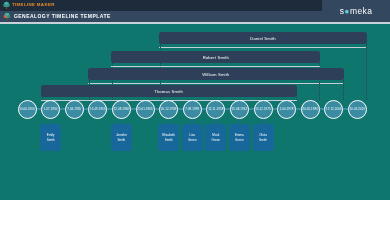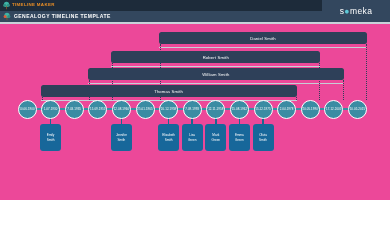--- a/index.html
+++ b/index.html
@@ -2,21 +2,21 @@
 <html><head>
 <meta charset="utf-8">
 <style>
   * { box-sizing: border-box; margin: 0; padding: 0; }
   html, body {
     width: 390px; height: 200px;
     background: #ffffff;
     font-family: "Liberation Sans", sans-serif;
     overflow: hidden;
   }
-  #app { position: relative; width: 390px; height: 200px; background:#ec4899; }
+  #app { position: relative; width: 390px; height: 200px; background:#0f766e; }
 
   
   .brandbar {
     position: absolute; left: 0; top: 0;
     width: 322px; height: 11px;
     background: #1d2b3a;
     display: flex; align-items: center;
   }
   .brand-logo {
     width: 12px; height: 11px;

